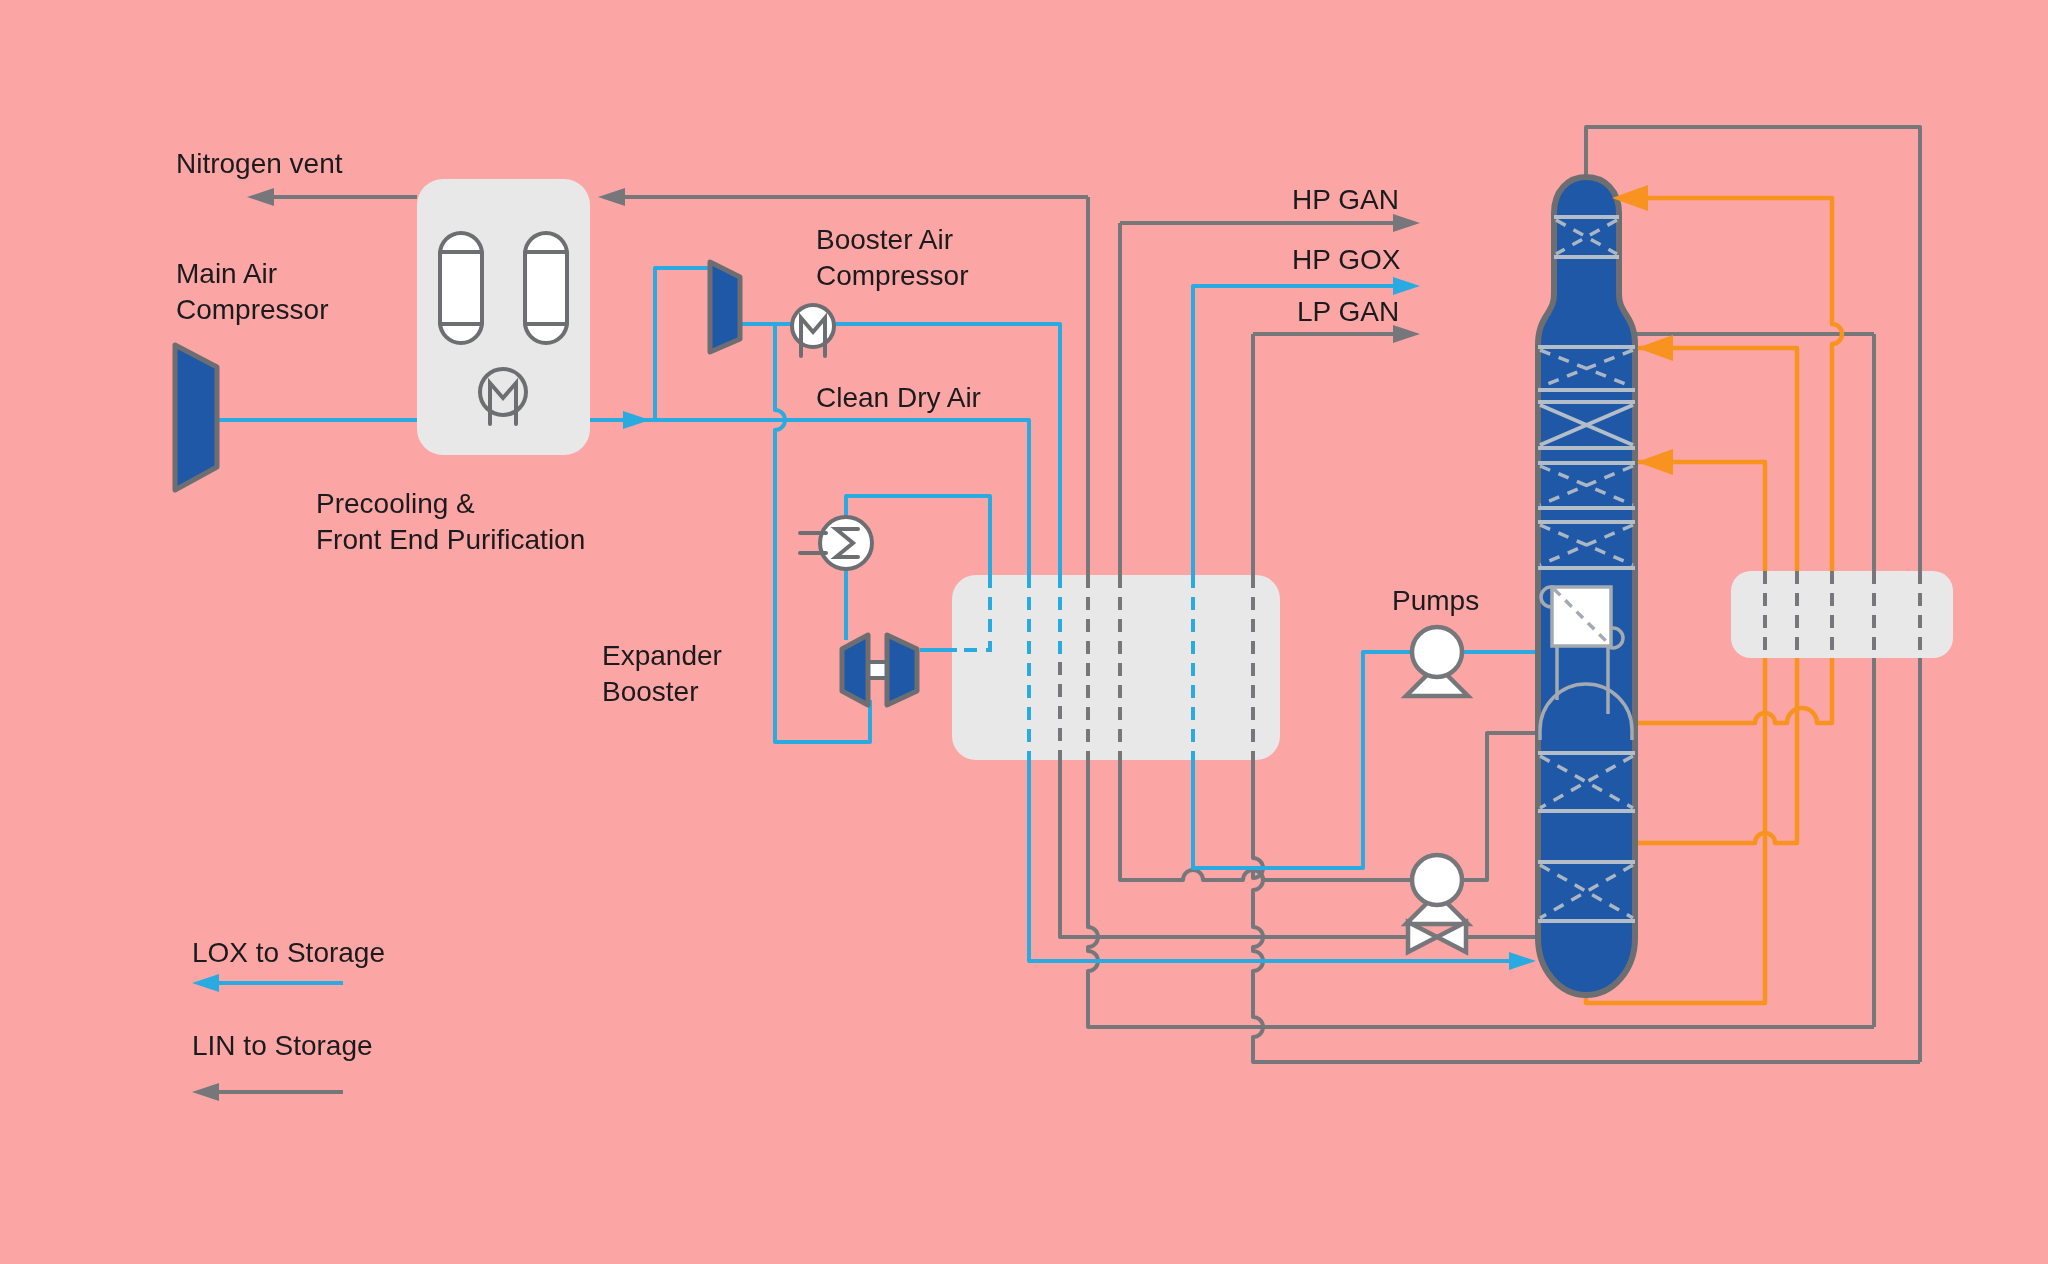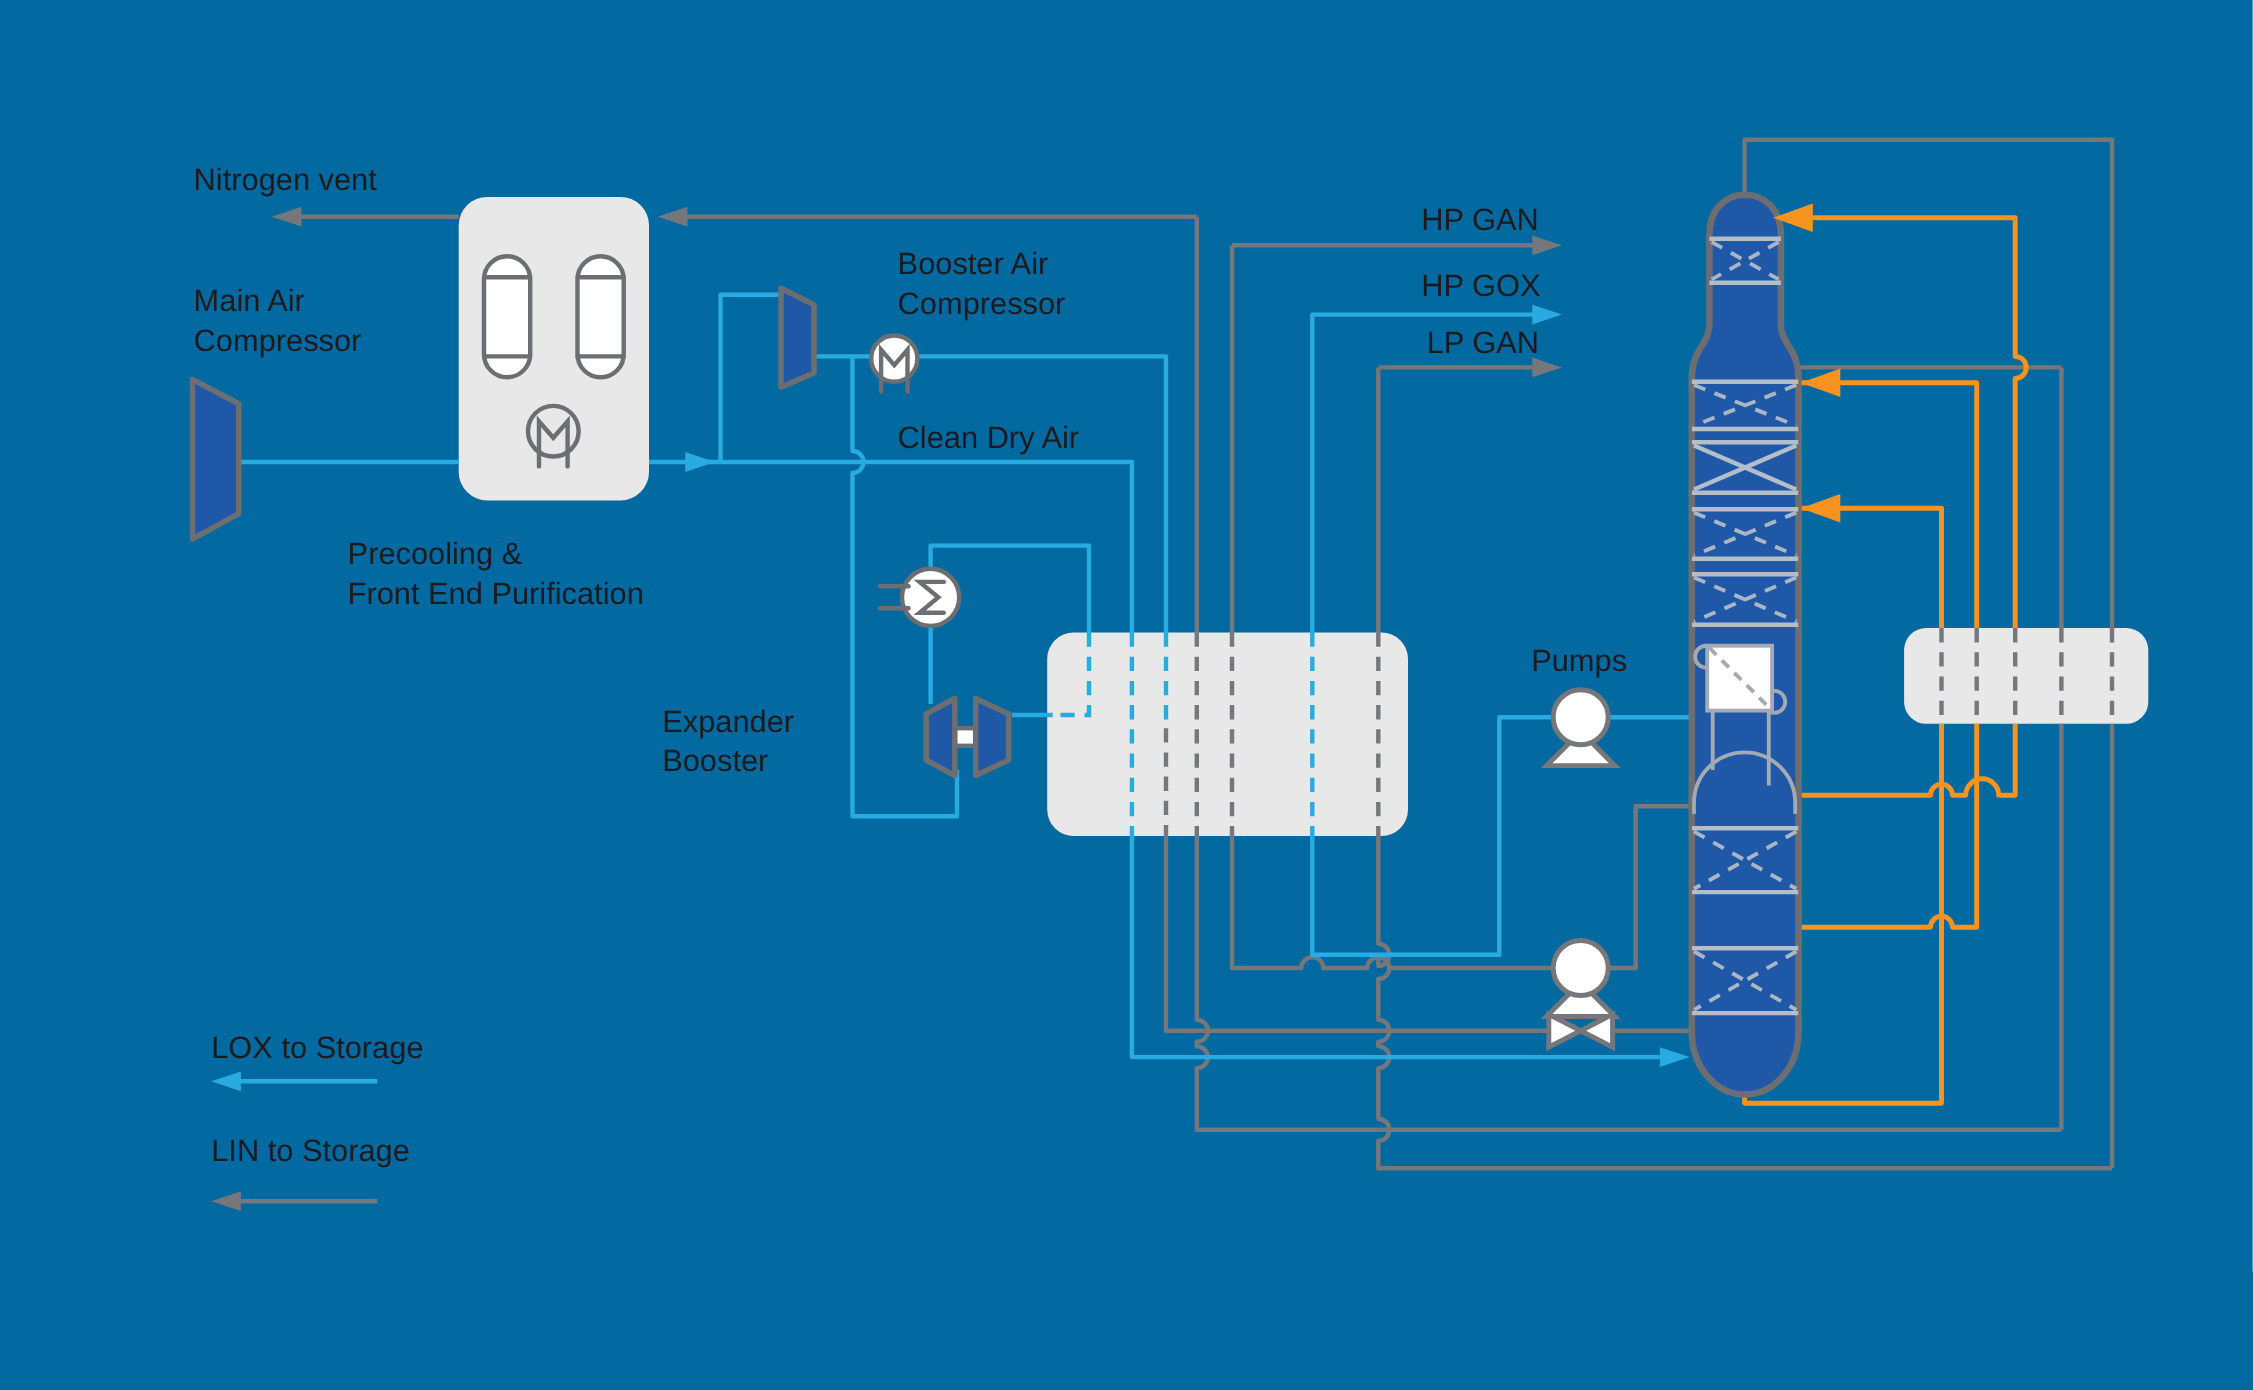--- a/index.html
+++ b/index.html
@@ -1,16 +1,16 @@
 <!DOCTYPE html>
 <html><head>
 <meta charset="utf-8">
 <style>
   html,body{margin:0;padding:0;background:#fff;}
-  .stage{position:relative;width:2048px;height:1264px;background:#0369a1;overflow:hidden;
+  .stage{position:relative;width:2048px;height:1264px;background:#fca5a5;overflow:hidden;
          font-family:"Liberation Sans", sans-serif;}
   svg{display:block;}
   text{font-family:"Liberation Sans", sans-serif;font-size:28px;fill:#1b1b1d;}
   .ln-blue{stroke:#29ABE2;stroke-width:4;fill:none;stroke-linejoin:round;}
   .ln-grey{stroke:#76777B;stroke-width:4;fill:none;stroke-linejoin:round;}
   .ln-orange{stroke:#F7931E;stroke-width:4.5;fill:none;stroke-linejoin:round;}
   .dash-blue{stroke:#29ABE2;stroke-width:4;fill:none;stroke-dasharray:13 9;}
   .dash-grey{stroke:#76777B;stroke-width:4;fill:none;stroke-dasharray:13 9;}
   .box{fill:#E8E8E9;}
   .equip-fill{fill:#2058A8;stroke:#6D6E71;stroke-width:5;stroke-linejoin:round;}

